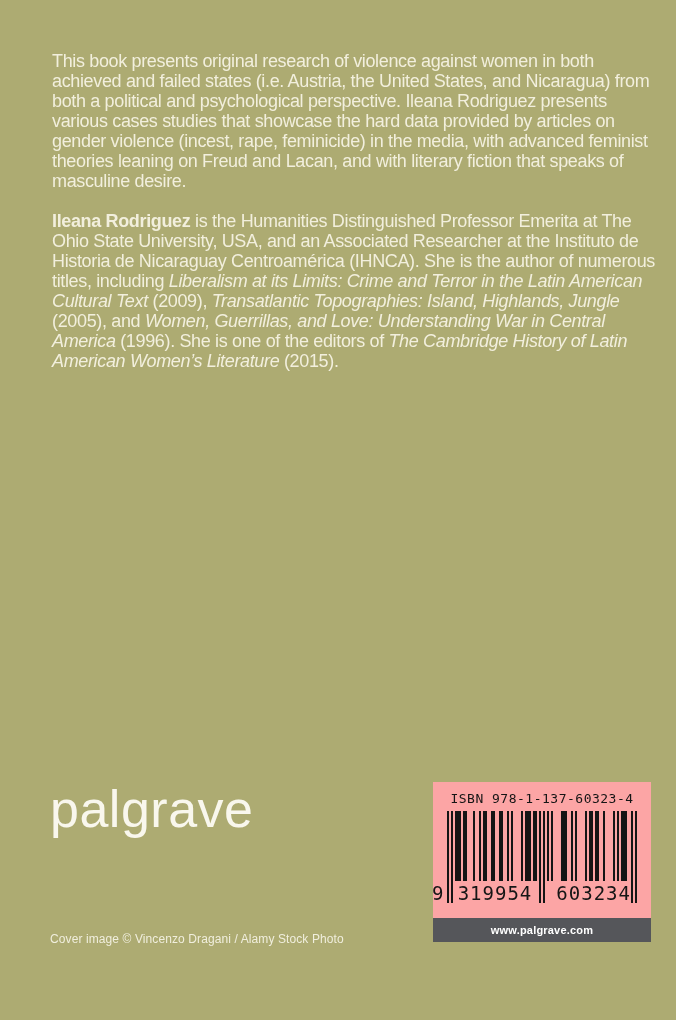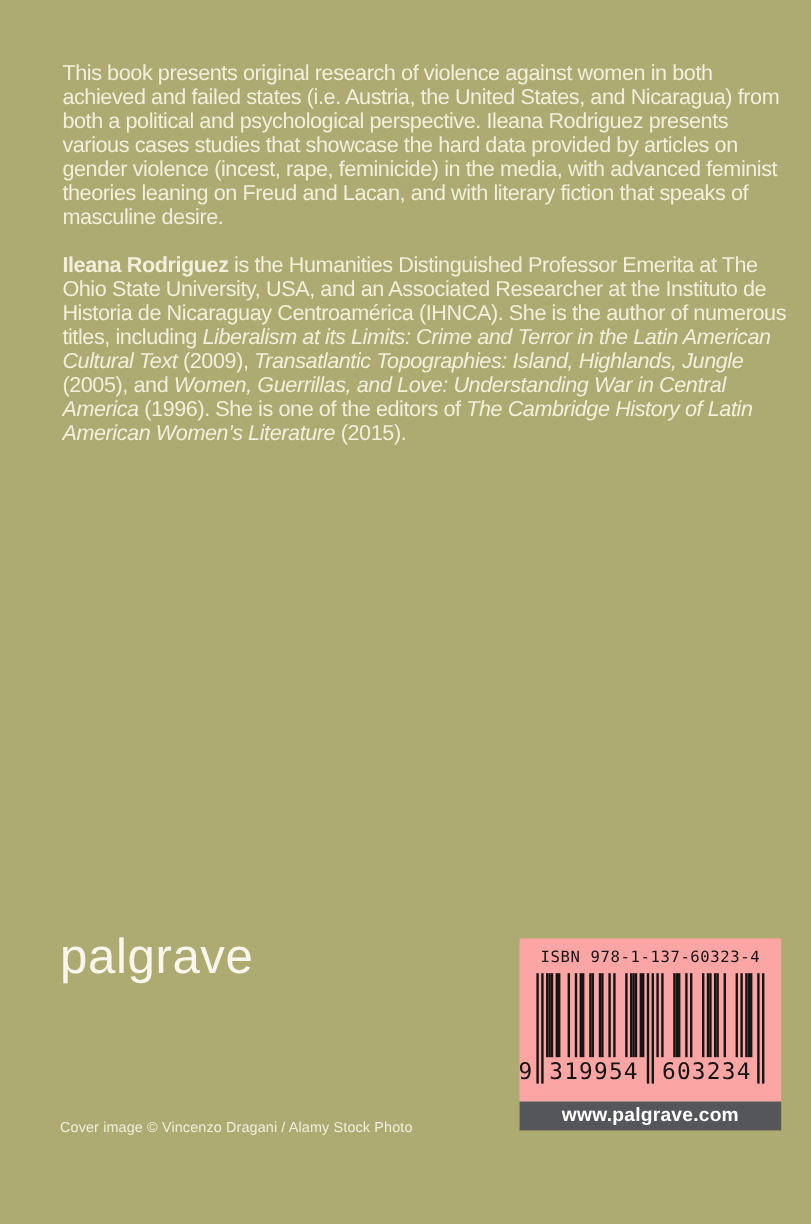--- a/index.html
+++ b/index.html
@@ -30,21 +30,21 @@
   .run-italic { font-style: italic; }
   .run-normal { font-style: normal; font-weight: normal; }
 
   
   .logo {
     position: absolute;
     left: 50px;
     top: 771px;
     color: #f9f7ed;
   }
-  .logo-line1 { font-size: 41px; line-height: 52px; letter-spacing: 0.5px; }
+  .logo-line1 { font-size: 52px; line-height: 52px; letter-spacing: 0.5px; margin-top: 12px; }
   .logo-line2 { font-size: 37px; line-height: 38px; letter-spacing: 0.5px; margin-top: -5px; }
 
   
   .barcode-box {
     position: absolute;
     left: 433px;
     top: 782px;
     width: 218px;
     height: 136px;
     background: #fca5a5;
@@ -75,35 +75,35 @@
   .digit {
     position: absolute;
     top: 71px;
     font-family: "DejaVu Sans Mono", monospace;
     font-size: 19px;
     color: #151515;
     line-height: 22px;
   }
   .digit-9  { left: -15px; }
   .digit-g1 { left: 6px;   width: 84px; text-align: center; letter-spacing: 1px; }
-  .digit-g2 { left: 100px; width: 84px; text-align: center; letter-spacing: 1px; }
+  .digit-g2 { left: 100px; width: 84px; text-align: right; letter-spacing: 1px; }
 
   
   .site-bar {
     position: absolute;
     left: 433px;
     top: 918px;
     width: 218px;
     height: 24px;
     background: #55565a;
     color: #ffffff;
     display: flex;
     align-items: center;
     justify-content: center;
-    font-size: 16px;
+    font-size: 11px;
     font-weight: 700;
     letter-spacing: 0.2px;
   }
 
   
   .credit {
     position: absolute;
     left: 50px;
     top: 932px;
     color: #f0eedd;

